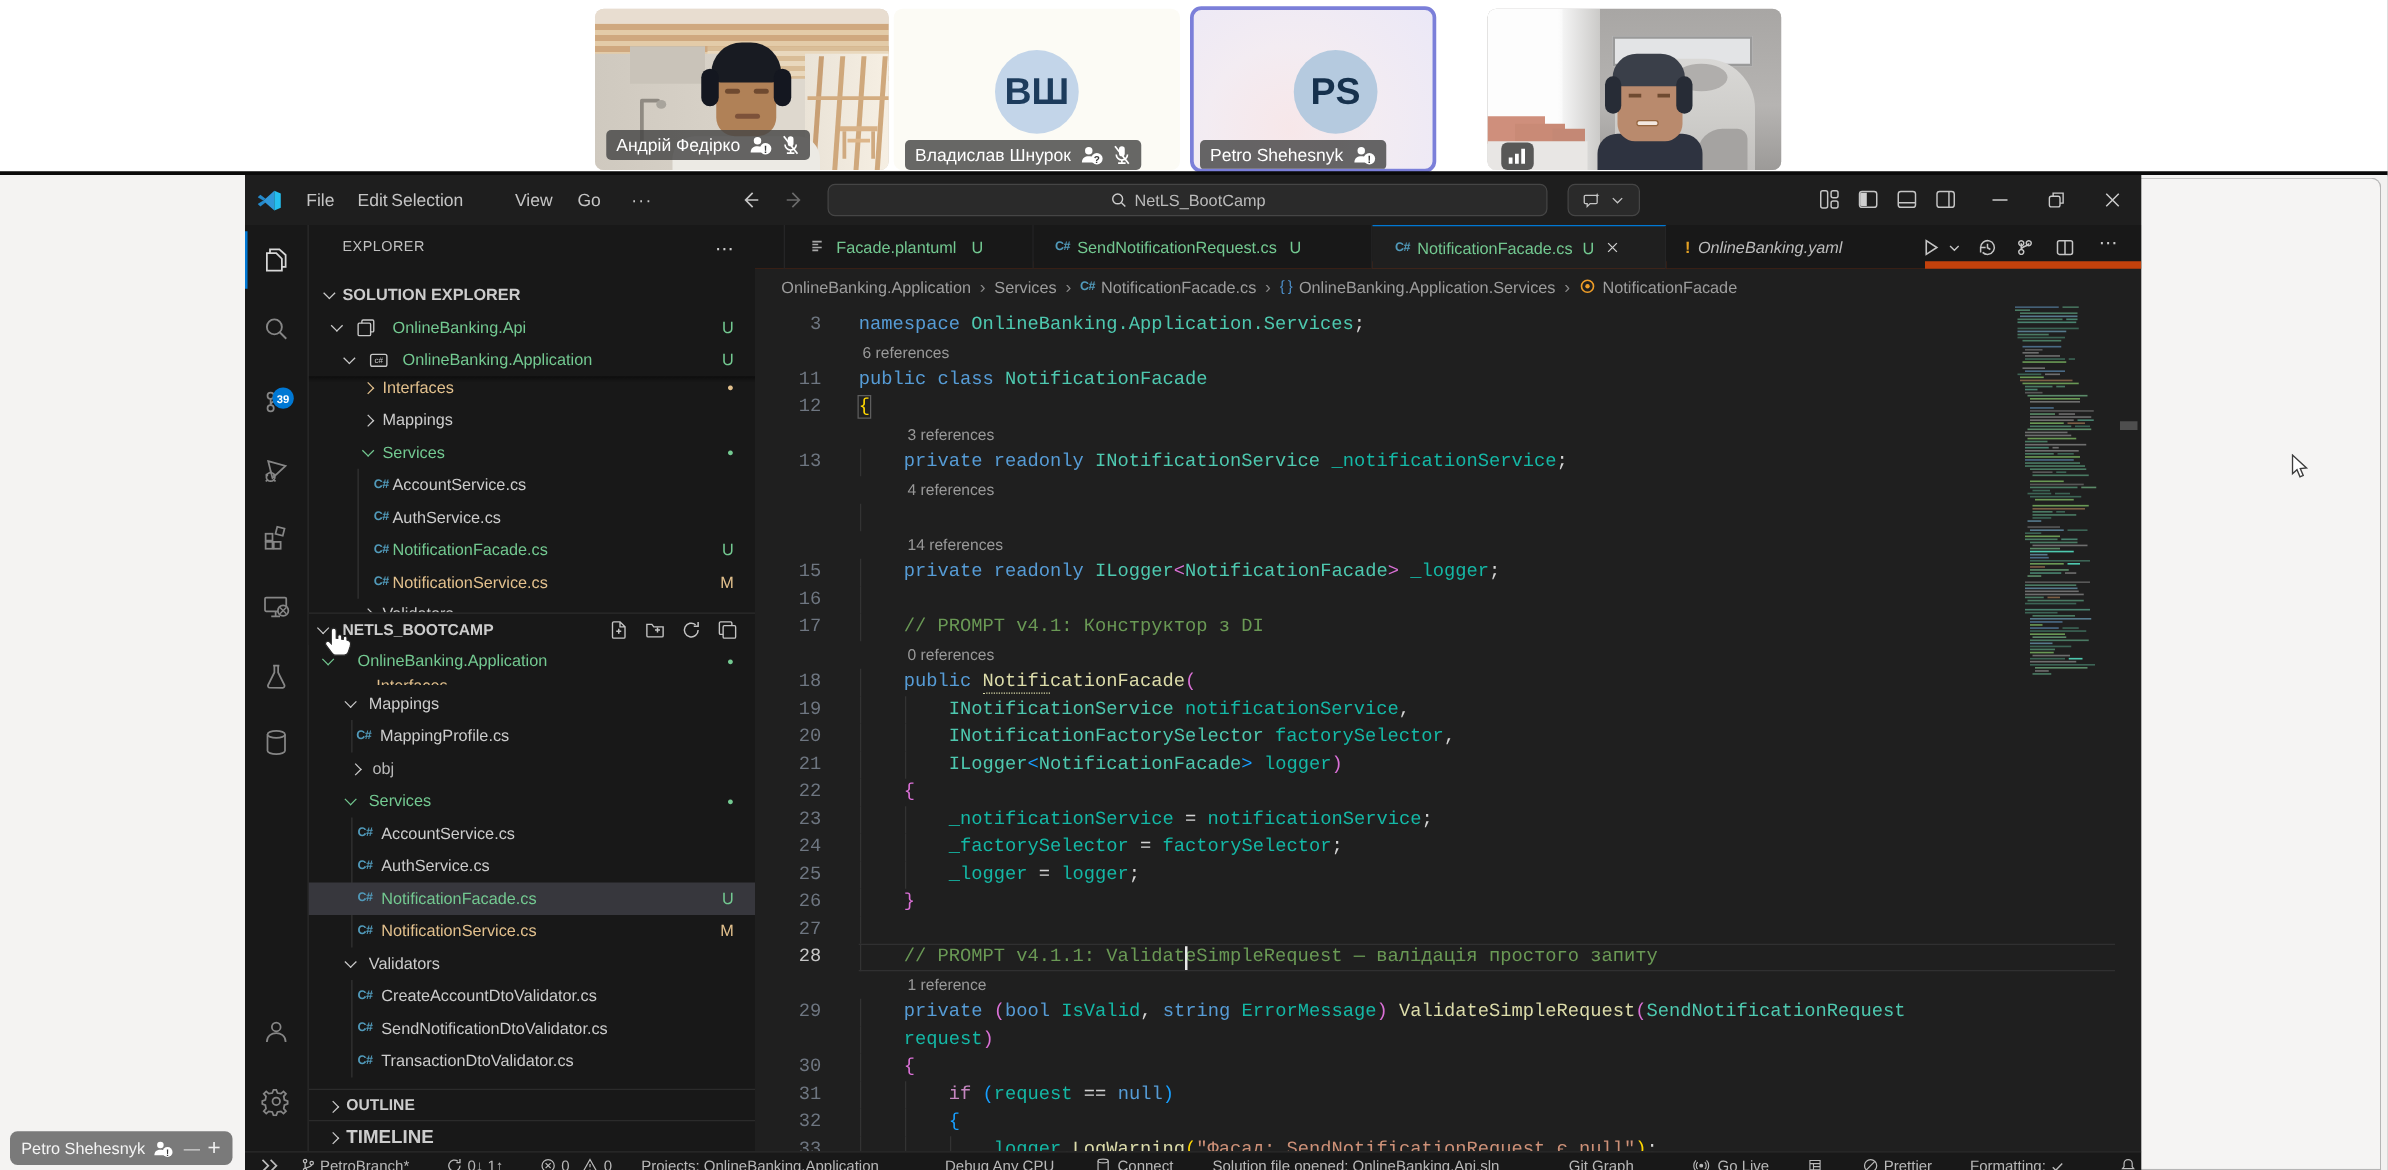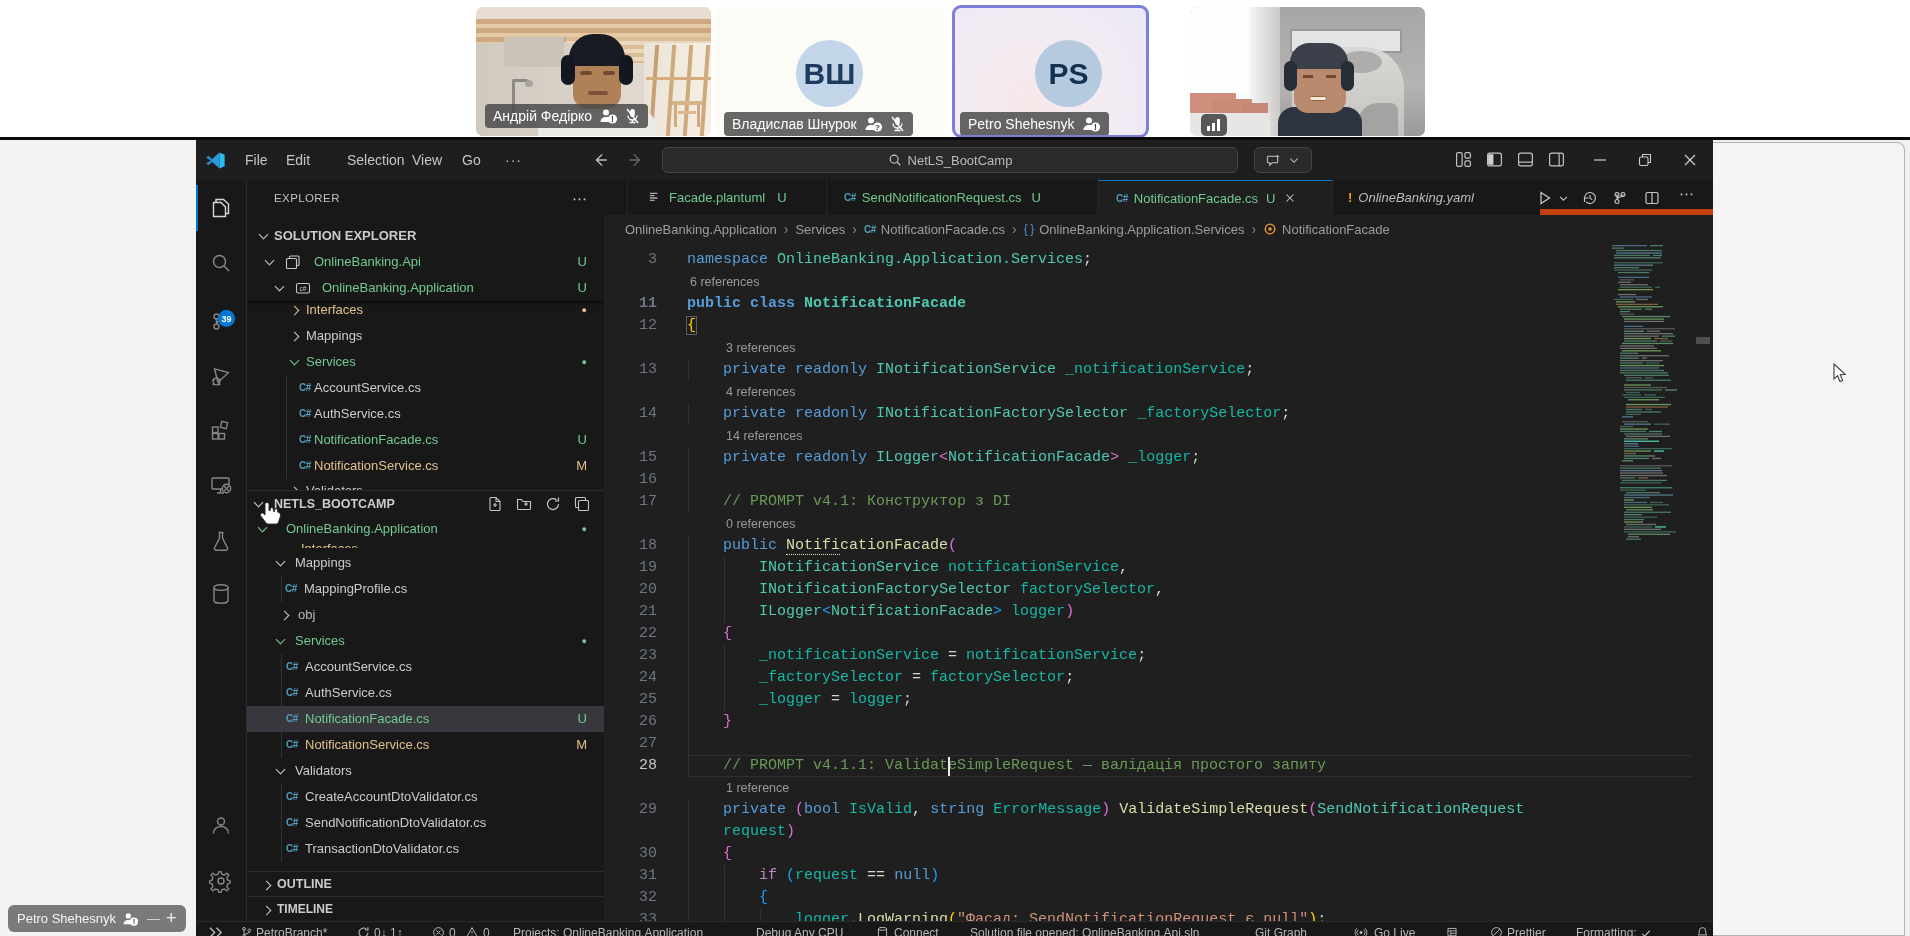--- a/index.html
+++ b/index.html
@@ -198,21 +198,21 @@
 <div id="vscode">
   <div id="titlebar">
     <svg class="abs" style="left:10px;top:11px;" width="19" height="19" viewBox="0 0 100 100">
       <path fill="#2489ca" d="M0.8 35.3 L12 24.8 L34 41.6 L24 49.9 Z"></path>
       <path fill="#2489ca" d="M0.8 64.5 L12 75.1 L34 58.3 L24 49.9 Z"></path>
       <path fill="#319fe4" d="M24 50 L71 8 L71 92 Z" opacity="0.95"></path>
       <path fill="#24bfef" d="M71 8 L98 20 L98 80 L71 92 Z"></path>
     </svg>
     <span class="menu" style="left:49px;">File</span>
     <span class="menu" style="left:90px;">Edit</span>
-    <span class="menu" style="left:151px;">Selection</span>
+    <span class="menu" style="left:117px;">Selection</span>
     <span class="menu" style="left:216px;">View</span>
     <span class="menu" style="left:266px;">Go</span>
     <span class="menu" style="left:309px;letter-spacing:1px;">···</span>
     <svg class="abs" style="left:396px;top:11px;" width="18" height="18" viewBox="0 0 16 16">
         <path d="M9 3 L4 8 L9 13 M4 8 L13 8" stroke="#c5c5c5" stroke-width="1.2" fill="none"></path>
       </svg>
     <svg class="abs" style="left:430px;top:11px;" width="18" height="18" viewBox="0 0 16 16">
         <path d="M7 3 L12 8 L7 13 M12 8 L3 8" stroke="#6a6a6a" stroke-width="1.2" fill="none"></path>
       </svg>
     <div class="abs" style="left:466px;top:7px;width:576px;height:26px;background:#2a2a2a;border:1px solid #454545;border-radius:6px;color:#bbbbbb;font-size:13px;display:flex;align-items:center;justify-content:center;gap:6px;">
@@ -459,21 +459,21 @@
     <div class="srow" style="top:656px;">
         <span class="cicon abs" style="left:39px;">C#</span>
         <span style="position:absolute;left:58px;">TransactionDtoValidator.cs</span>
       </div>
     <div class="abs" style="left:0;top:691px;width:358px;height:25px;border-top:1px solid #2b2b2b;line-height:25px;">
       <span class="chev r" style="left:16px;"></span>
         <span style="position:absolute;left:30px;font-weight:bold;font-size:12.5px;">OUTLINE</span>
       </div>
     <div class="abs" style="left:0;top:716px;width:358px;height:25px;border-top:1px solid #2b2b2b;line-height:25px;">
       <span class="chev r" style="left:16px;"></span>
-        <span style="position:absolute;left:30px;font-weight:bold;font-size:12px;">TIMELINE</span>
+        <span style="position:absolute;left:30px;font-weight:bold;font-size:15px;">TIMELINE</span>
       </div>
   </div>
   <div id="editor">
     <div id="tabbar">
     <div class="tab" style="left:0;width:24px;padding:0;"></div>
     <div class="tab" style="left:24px;width:199px;padding-left:20px;">
       <svg width="15" height="15" viewBox="0 0 16 16">
             <path d="M2 3.5 h8 M2 6 h5 M2 8.5 h8 M2 11 h5" stroke="#a9a9a9" stroke-width="1.4"></path>
           </svg>
       <span class="green">Facade.plantuml</span>
@@ -698,26 +698,25 @@
     <div style="position:absolute;left:120px;top:358px;width:1px;height:22px;background:#333333;"></div>
     <div style="position:absolute;left:120px;top:402px;width:1px;height:22px;background:#333333;"></div>
     <div style="position:absolute;left:120px;top:424px;width:1px;height:22px;background:#333333;"></div>
     <div style="position:absolute;left:120px;top:446px;width:1px;height:22px;background:#333333;"></div>
     <div style="position:absolute;left:120px;top:622px;width:1px;height:22px;background:#333333;"></div>
     <div style="position:absolute;left:120px;top:644px;width:1px;height:22px;background:#333333;"></div>
     <div style="position:absolute;left:120px;top:666px;width:1px;height:22px;background:#333333;"></div>
     <div style="position:absolute;left:156px;top:666px;width:1px;height:22px;background:#333333;"></div>
     <div class="crow" style="top:6px;"><span class="lnum">3</span><span class="ctext"><span class="kw">namespace</span> <span class="ty">OnlineBanking.Application.Services</span><span class="pl">;</span></span></div>
     <div class="crow" style="top:28px;"><span class="lens" style="position:absolute;left:86px;">6 references</span></div>
-    <div class="crow" style="top:50px;font-weight:bold;"><span class="lnum">11</span><span class="ctext"><span class="kw">public class</span> <span class="ty">NotificationFacade</span></span></div>
+    <div class="crow" style="top:50px;"><span class="lnum">11</span><span class="ctext"><span class="kw">public class</span> <span class="ty">NotificationFacade</span></span></div>
     <div class="crow" style="top:72px;"><span class="lnum">12</span><span class="ctext"><span class="b1" style="outline:1px solid #5e5e5e;">{</span></span></div>
     <div class="crow" style="top:94px;"><span class="lens" style="position:absolute;left:122px;">3 references</span></div>
     <div class="crow" style="top:116px;"><span class="lnum">13</span><span class="ctext">    <span class="kw">private readonly</span> <span class="ty">INotificationService</span> <span class="var">_notificationService</span><span class="pl">;</span></span></div>
     <div class="crow" style="top:138px;"><span class="lens" style="position:absolute;left:122px;">4 references</span></div>
-    <div class="crow" style="top:160px;"><span class="lnum">14</span><span class="ctext">    <span class="kw">private readonly</span> <span class="ty">INotificationFactorySelector</span> <span class="var">_factorySelector</span><span class="pl">;</span></span></div>
     <div class="crow" style="top:182px;"><span class="lens" style="position:absolute;left:122px;">14 references</span></div>
     <div class="crow" style="top:204px;"><span class="lnum">15</span><span class="ctext">    <span class="kw">private readonly</span> <span class="ty">ILogger</span><span class="b2">&lt;</span><span class="ty">NotificationFacade</span><span class="b2">&gt;</span> <span class="var">_logger</span><span class="pl">;</span></span></div>
     <div class="crow" style="top:226px;"><span class="lnum">16</span><span class="ctext"></span></div>
     <div class="crow" style="top:248px;"><span class="lnum">17</span><span class="ctext">    <span class="cm">// PROMPT v4.1: Конструктор з DI</span></span></div>
     <div class="crow" style="top:270px;"><span class="lens" style="position:absolute;left:122px;">0 references</span></div>
     <div class="crow" style="top:292px;"><span class="lnum">18</span><span class="ctext">    <span class="kw">public</span> <span class="m"><span style="border-bottom:1px dotted #dcdcaa;">Notifi</span>cationFacade</span><span class="b2">(</span></span></div>
     <div class="crow" style="top:314px;"><span class="lnum">19</span><span class="ctext">        <span class="ty">INotificationService</span> <span class="var">notificationService</span><span class="pl">,</span></span></div>
     <div class="crow" style="top:336px;"><span class="lnum">20</span><span class="ctext">        <span class="ty">INotificationFactorySelector</span> <span class="var">factorySelector</span><span class="pl">,</span></span></div>
     <div class="crow" style="top:358px;"><span class="lnum">21</span><span class="ctext">        <span class="ty">ILogger</span><span class="b3">&lt;</span><span class="ty">NotificationFacade</span><span class="b3">&gt;</span> <span class="var">logger</span><span class="b2">)</span></span></div>
     <div class="crow" style="top:380px;"><span class="lnum">22</span><span class="ctext">    <span class="b2">{</span></span></div>

